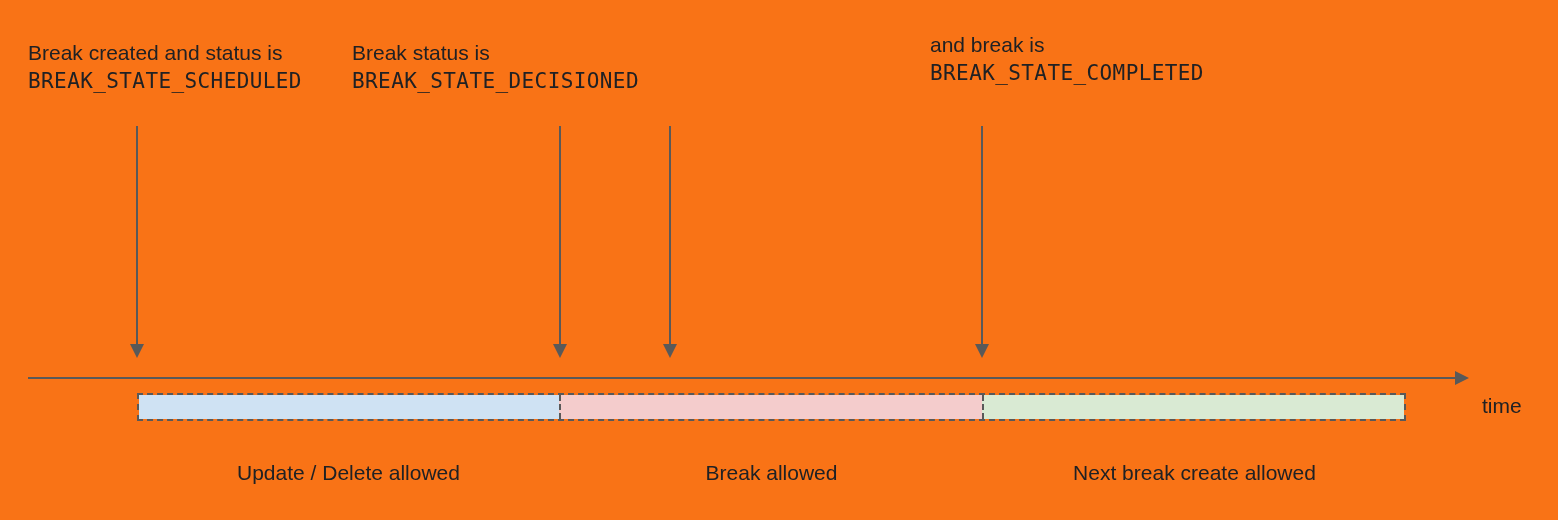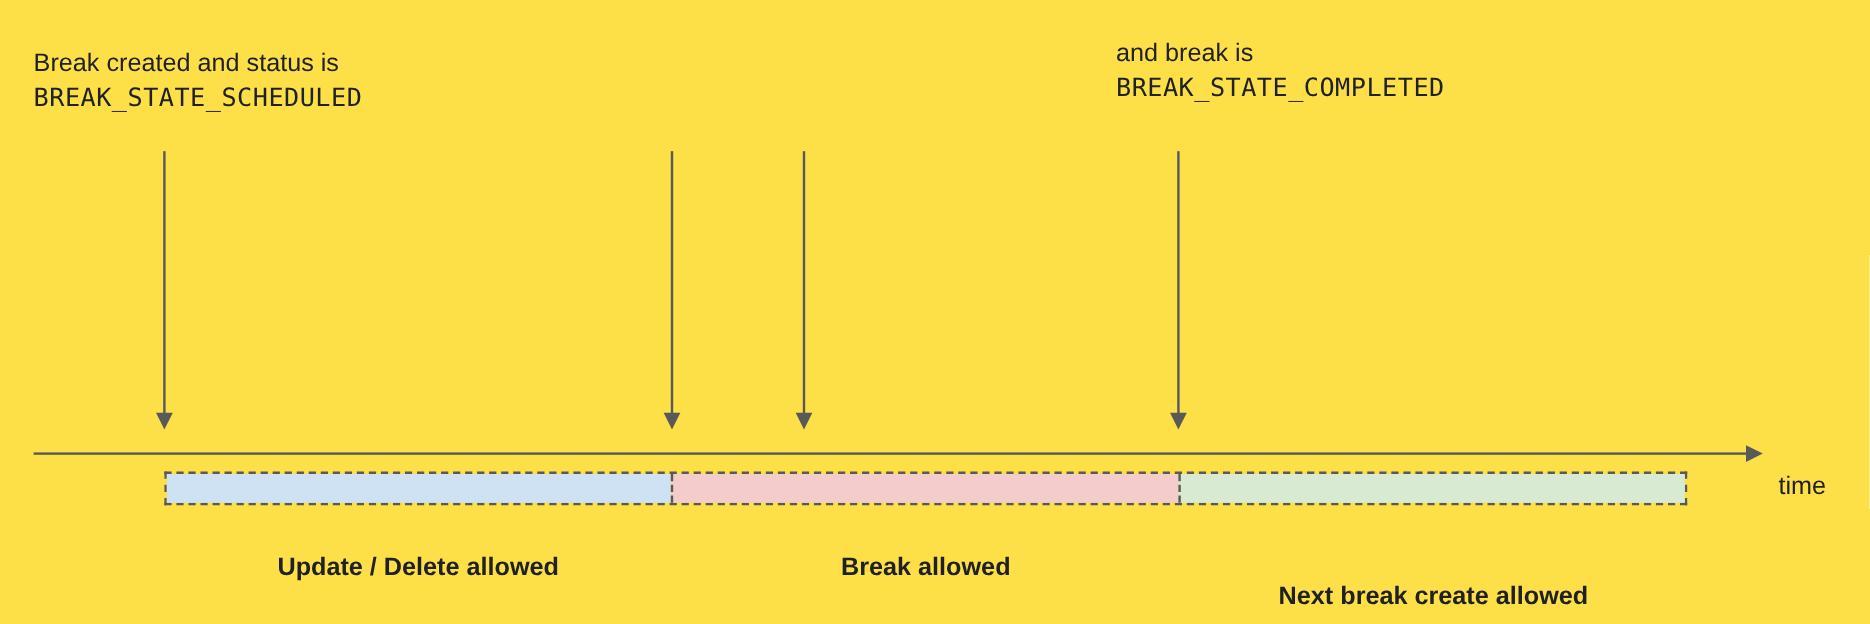--- a/index.html
+++ b/index.html
@@ -1,17 +1,17 @@
 <!DOCTYPE html>
 <html><head>
 <meta charset="utf-8">
 <style>
   html,body{margin:0;padding:0;background:#ffffff;}
   .canvas{
-    position:relative;width:1558px;height:520px;background:#fde047;
+    position:relative;width:1558px;height:520px;background:#f97316;
     font-family:"Liberation Sans",sans-serif;color:#202124;overflow:hidden;
   }
   .annotation{position:absolute;}
   .ann-line{font-size:21px;line-height:28px;white-space:nowrap;}
   .ann-line.mono{font-family:"DejaVu Sans Mono",monospace;font-size:21px;letter-spacing:0.4px;}
   .a1{left:28px;top:39px;}
   .a2{left:352px;top:39px;}
   .a3{left:672px;top:39px;}
   .a4{left:930px;top:31px;}
   .varrow{position:absolute;top:126px;width:16px;height:234px;}
@@ -20,33 +20,37 @@
     border-left:7px solid transparent;border-right:7px solid transparent;border-top:14px solid #595959;}
   .va1{left:129px;} .va2{left:552px;} .va3{left:662px;} .va4{left:974px;}
   .timeline-line{position:absolute;left:28px;top:377px;width:1430px;height:2px;background:#595959;}
   .timeline-head{position:absolute;left:1455px;top:371px;width:0;height:0;
     border-top:7px solid transparent;border-bottom:7px solid transparent;border-left:14px solid #595959;}
   .time-label{position:absolute;left:1482px;top:364px;font-size:21px;line-height:28px;margin-top:28px;}
   .bars{position:absolute;left:137px;top:393px;width:1269px;height:28px;
     border:2px dashed #595959;box-sizing:border-box;display:flex;}
   .seg{flex:1 1 0;height:100%;}
   .seg + .seg{border-left:2px dashed #595959;}
-  .seg-label{position:absolute;top:459px;width:423px;text-align:center;font-size:21px;line-height:28px;white-space:nowrap;font-weight:bold;}
-  .sl1{left:137px;} .sl2{left:560px;} .sl3{left:983px;margin-top:24px;}
+  .seg-label{position:absolute;top:459px;width:423px;text-align:center;font-size:21px;line-height:28px;white-space:nowrap;}
+  .sl1{left:137px;} .sl2{left:560px;} .sl3{left:983px;}
 </style>
 </head>
 <body>
 
 <div class="canvas">
 
   <div class="annotation a1">
     <div class="ann-line">Break created and status is</div>
     <div class="ann-line mono">BREAK_STATE_SCHEDULED</div>
   </div>
 
+  <div class="annotation a2">
+    <div class="ann-line">Break status is</div>
+    <div class="ann-line mono">BREAK_STATE_DECISIONED</div>
+  </div>
 
   <div class="annotation a3">
   </div>
 
   <div class="annotation a4">
     <div class="ann-line">and break is</div>
     <div class="ann-line mono">BREAK_STATE_COMPLETED</div>
   </div>
 
   <div class="varrow va1">

